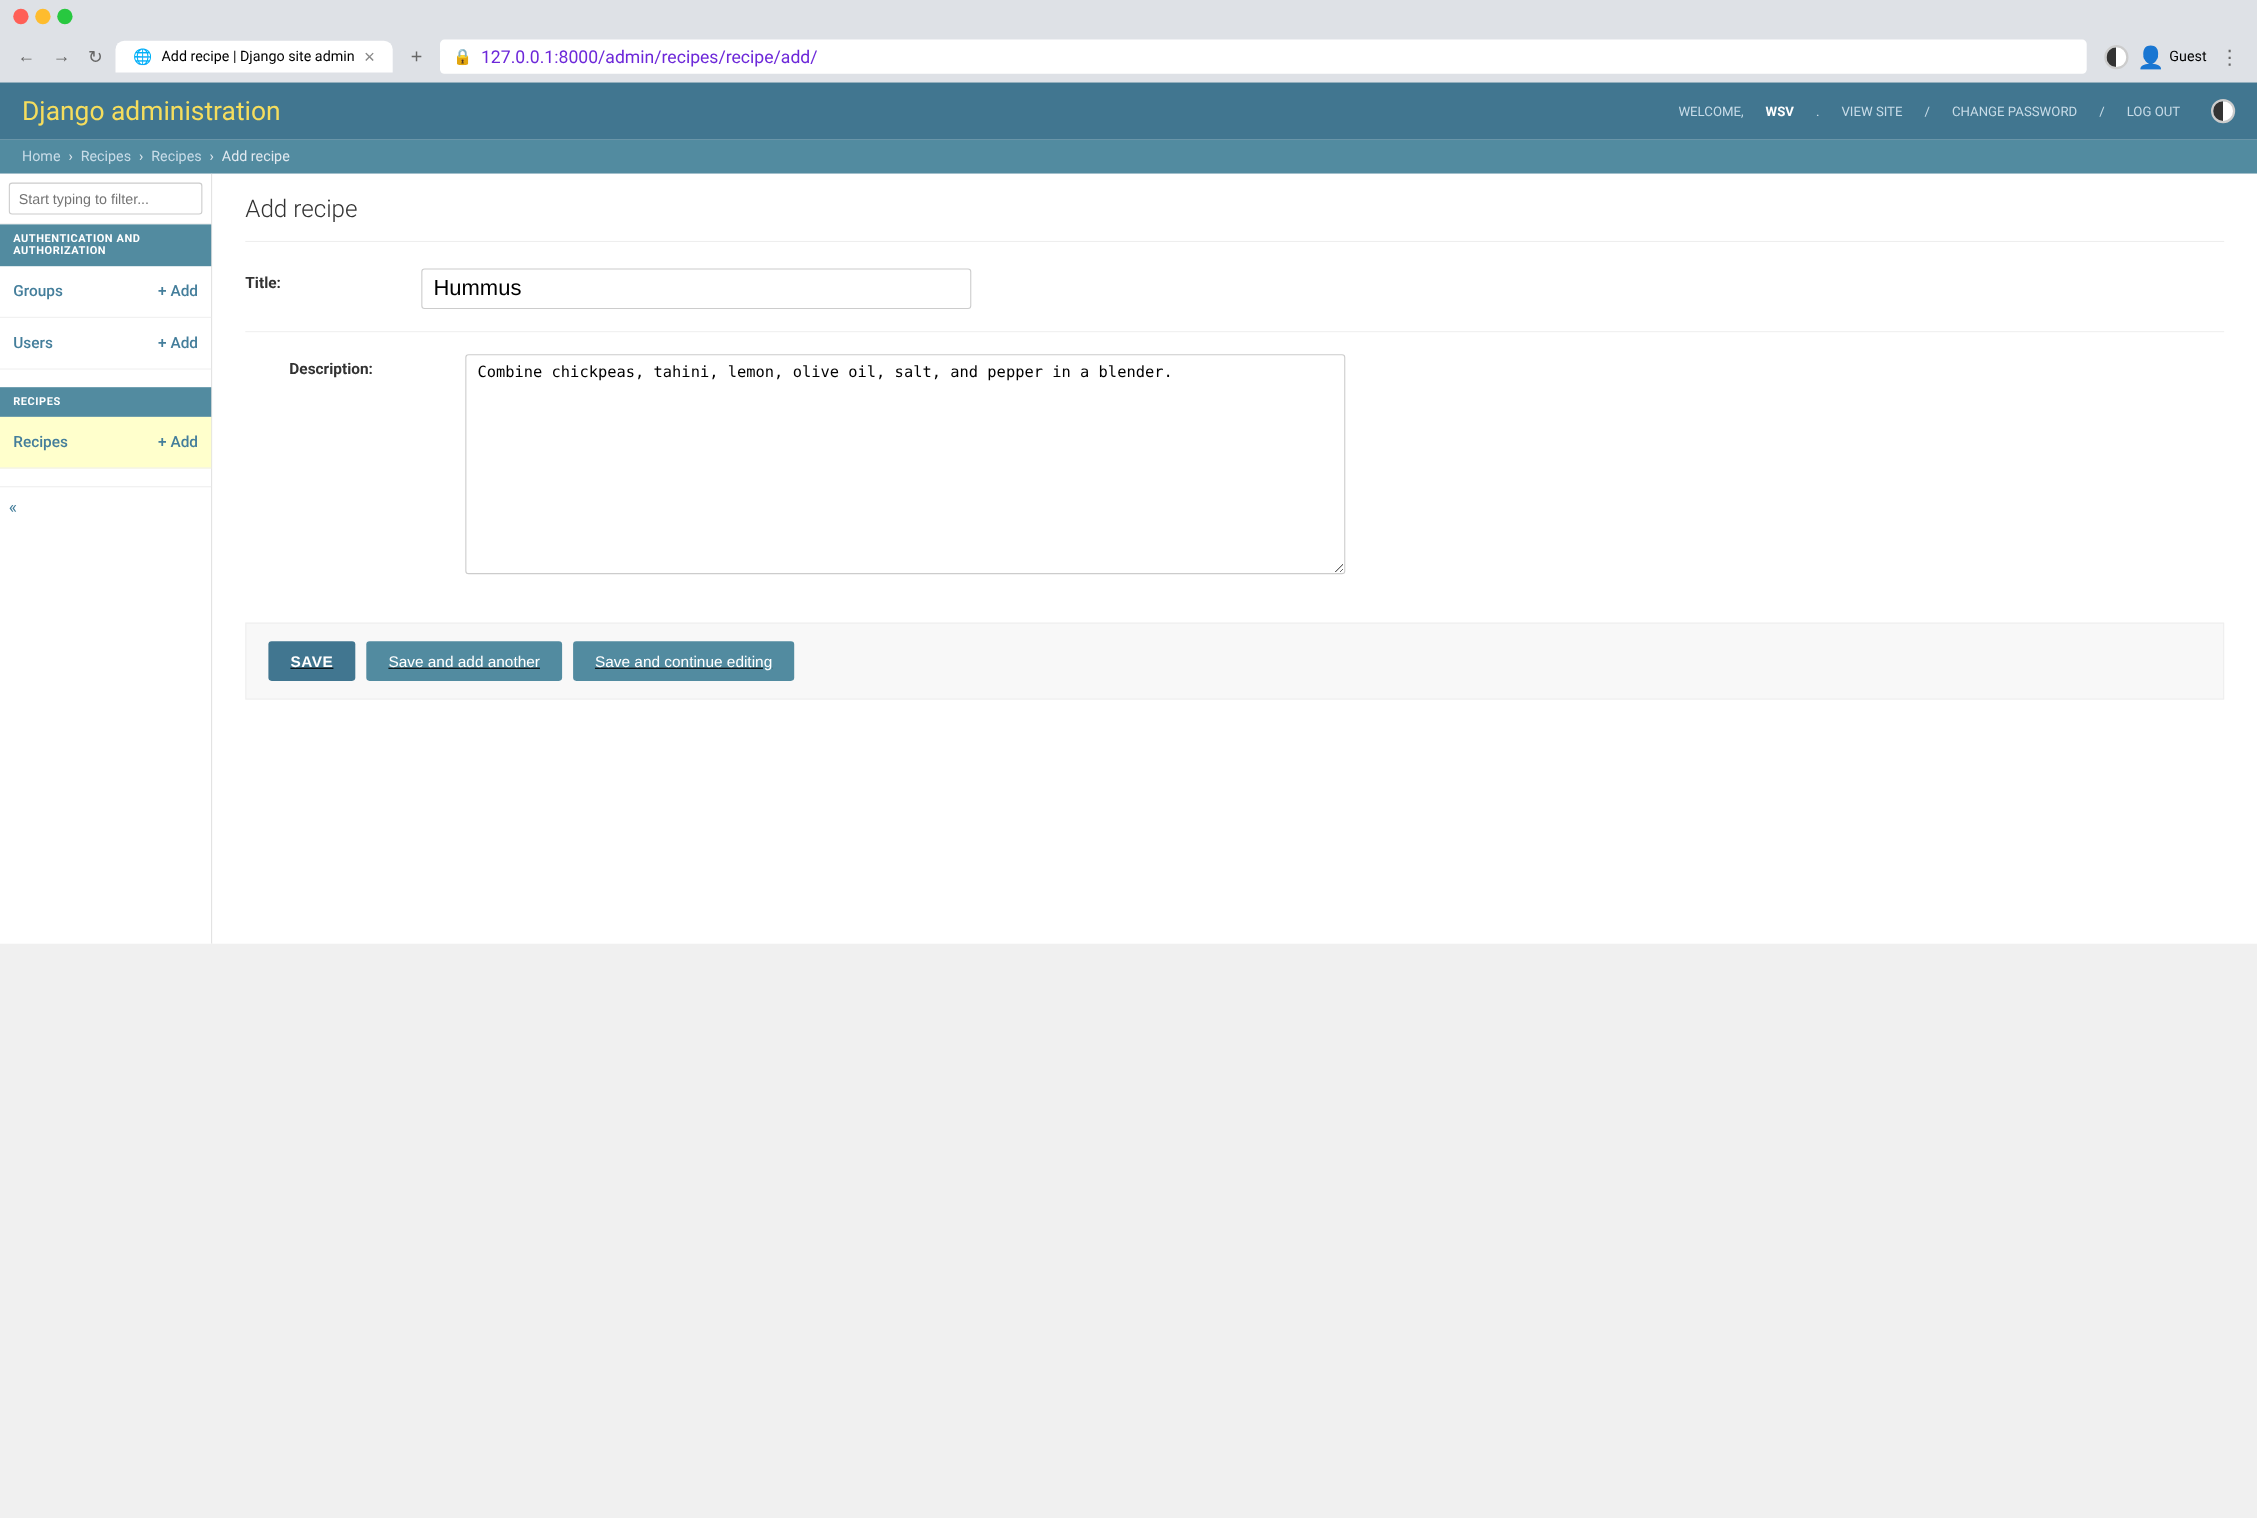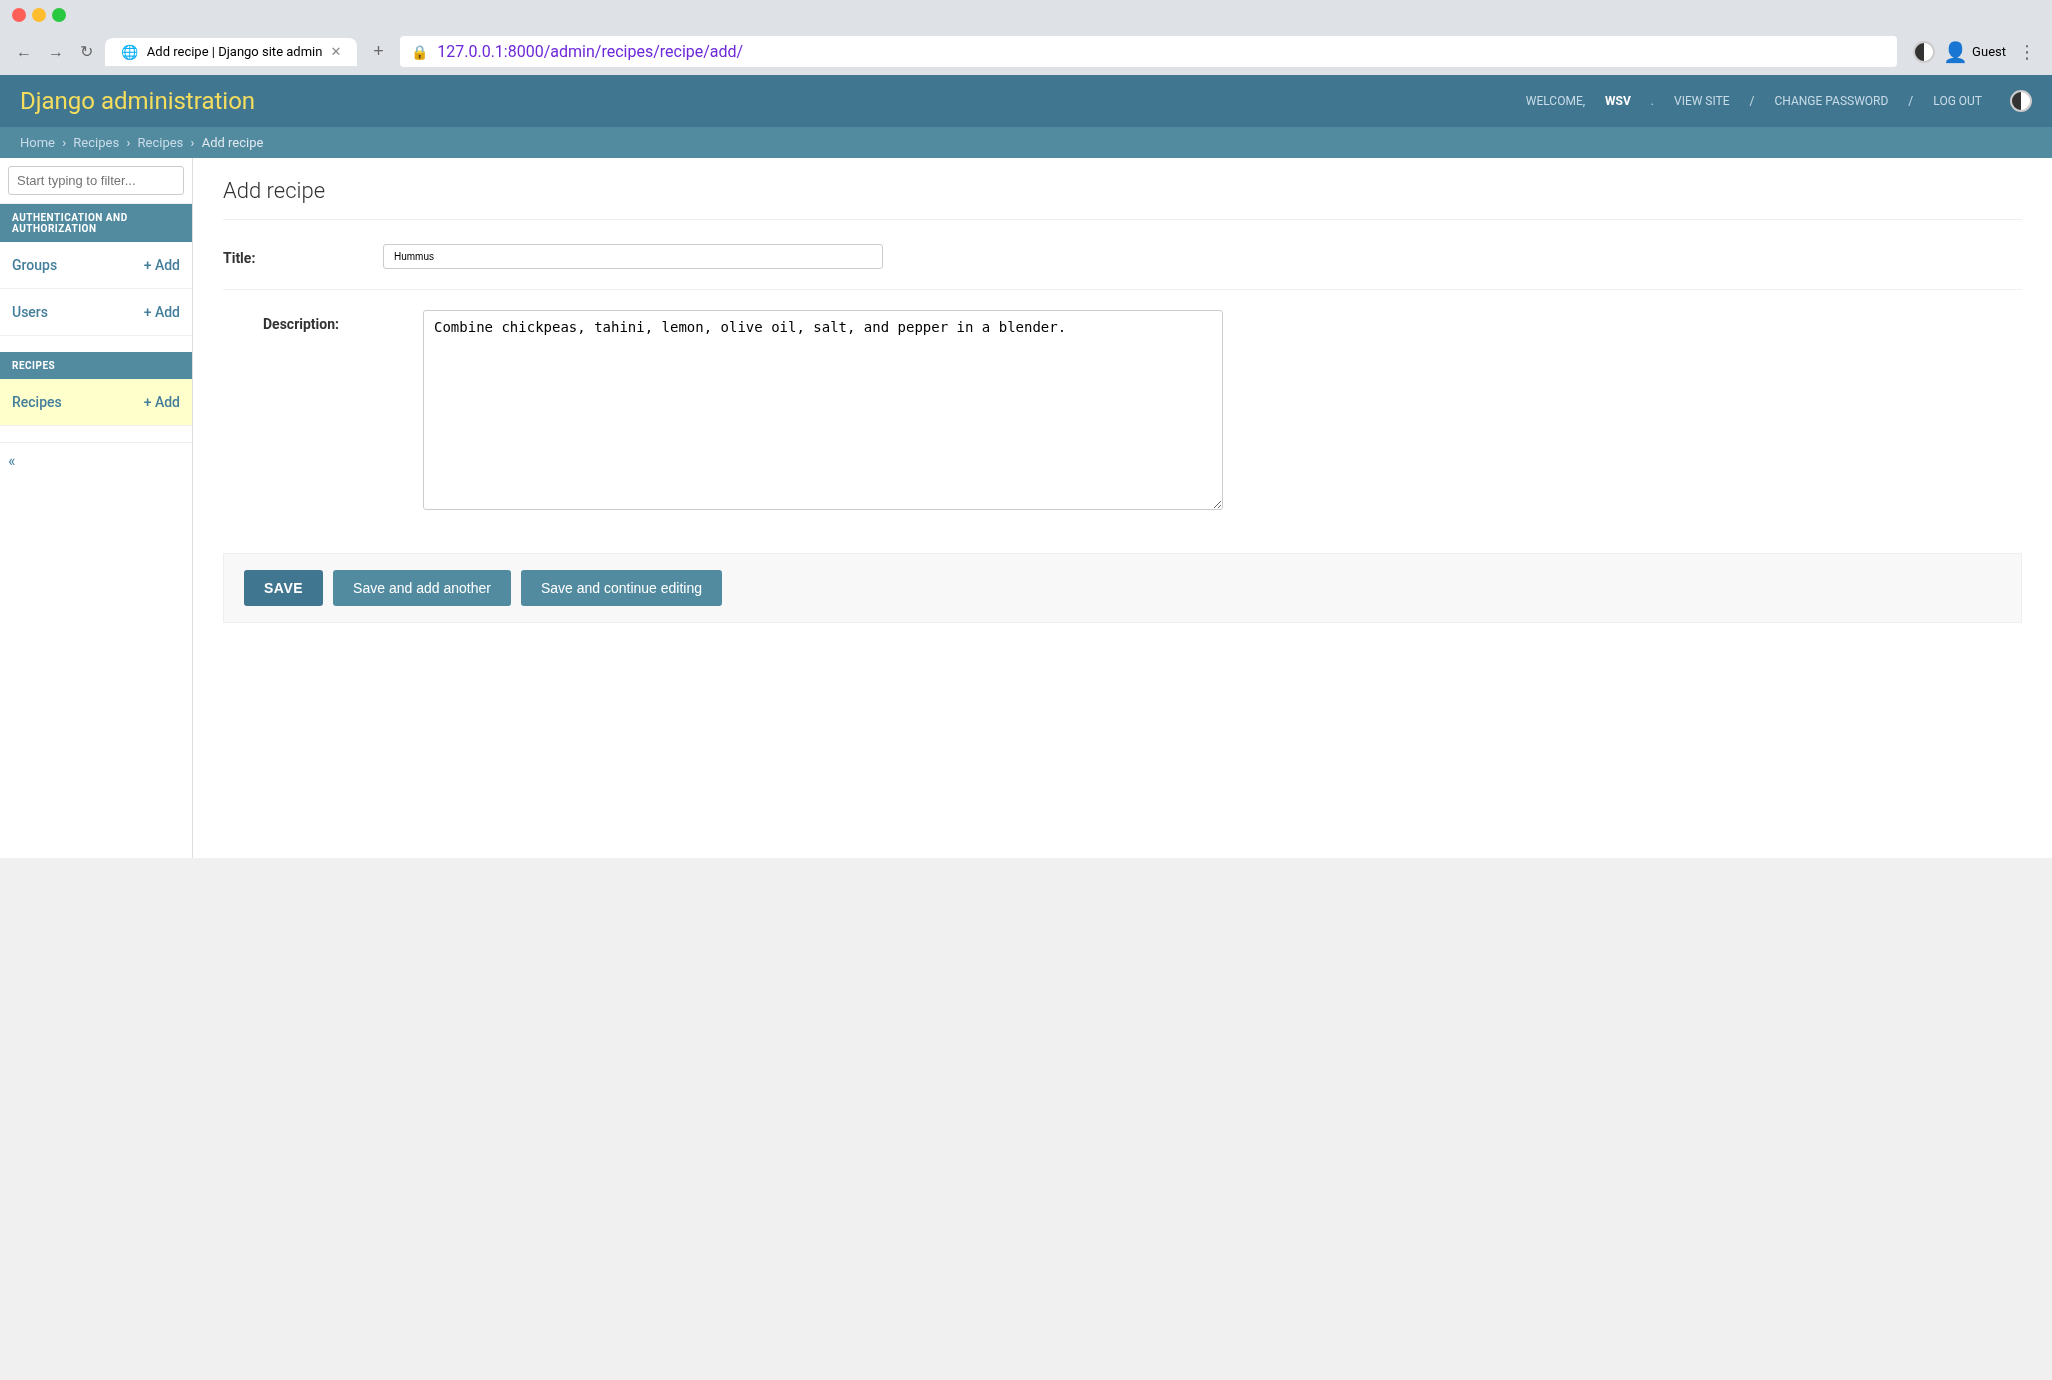--- a/index.html
+++ b/index.html
@@ -55,24 +55,24 @@
     .sidebar-gap { height: 16px; }
     .sidebar-collapse { padding: 8px; color: #447e9b; cursor: pointer; font-size: 16px; border-top: 1px solid #eee; }
 
     
     .main-content { flex: 1; padding: 20px 30px; background: white; }
     .page-title { font-size: 22px; font-weight: 300; color: #333; margin-bottom: 24px; padding-bottom: 16px; border-bottom: 1px solid #eee; }
 
     .form-row { display: flex; align-items: flex-start; margin-bottom: 20px; padding-bottom: 20px; border-bottom: 1px solid #f0f0f0; }
     .form-label { width: 160px; padding-top: 6px; font-weight: bold; font-size: 14px; color: #333; flex-shrink: 0; }
     .form-field { flex: 1; }
-    .form-field input[type="text"] { width: 100%; max-width: 500px; padding: 6px 10px; border: 1px solid #ccc; border-radius: 3px; font-size: 10px; }
+    .form-field input[type="text"] { width: 100%; max-width: 500px; padding: 6px 10px; border: 1px solid #ccc; border-radius: 3px; font-size: 20px; }
     .form-field textarea { width: 100%; max-width: 800px; padding: 8px 10px; border: 1px solid #ccc; border-radius: 3px; font-size: 14px; height: 200px; resize: vertical; }
 
-    .submit-row { background: #f8f8f8; border: 1px solid #eee; padding: 16px 20px; display: flex; align-items: center; gap: 10px; margin-top: 20px; }
+    .submit-row { background: #f8f8f8; border: 1px solid #eee; padding: 16px 20px; display: flex; align-items: center; gap: 10px; margin-top: 20px; text-decoration: underline; }
     .btn-save { background: #417690; color: white; border: none; padding: 10px 20px; font-size: 14px; font-weight: bold; cursor: pointer; border-radius: 3px; letter-spacing: 0.5px; }
     .btn-secondary { background: #528ba0; color: white; border: none; padding: 10px 20px; font-size: 14px; cursor: pointer; border-radius: 3px; }
 
     .theme-toggle { width: 22px; height: 22px; border-radius: 50%; background: linear-gradient(to right, #333 50%, white 50%); border: 2px solid #ccc; cursor: pointer; }
   </style>
 </head>
 <body>
 
 <div class="browser-chrome">
   <div class="browser-toolbar">

